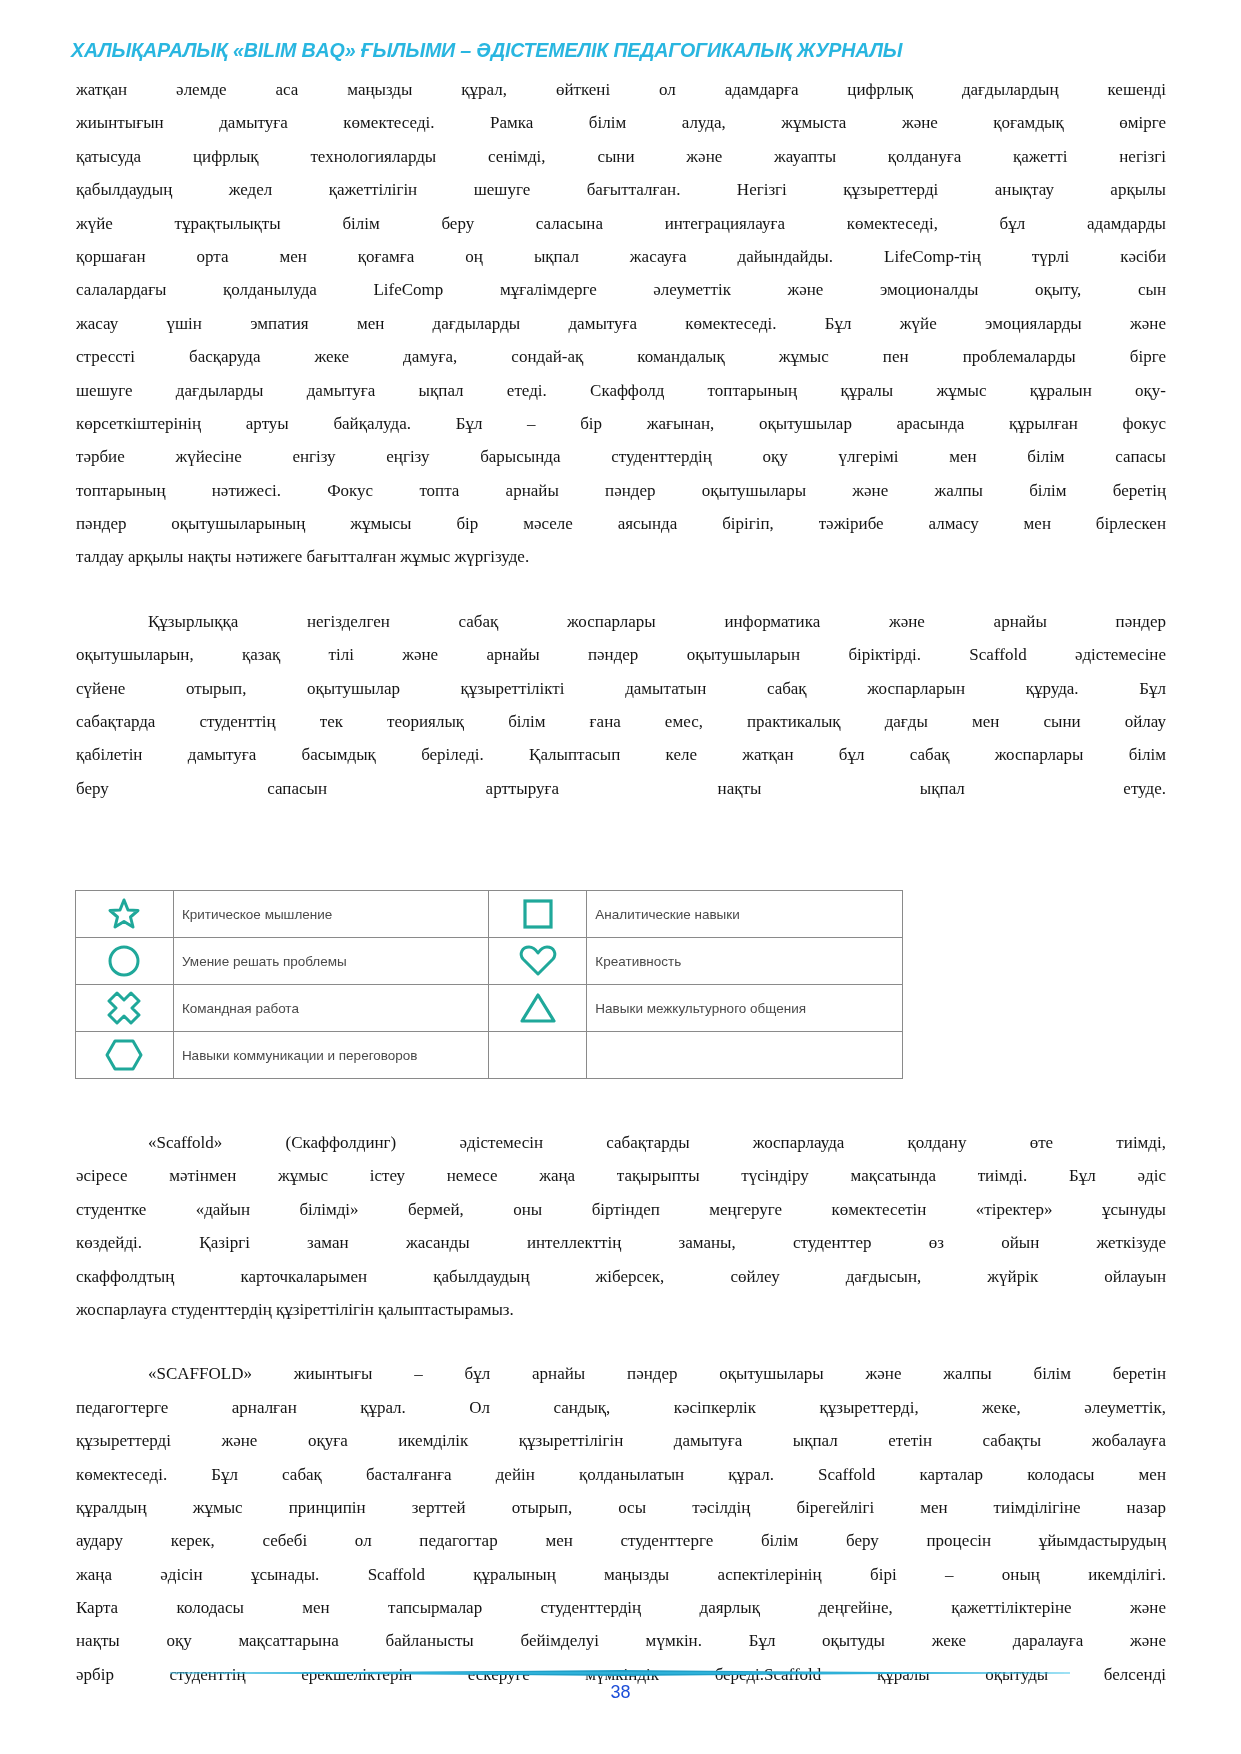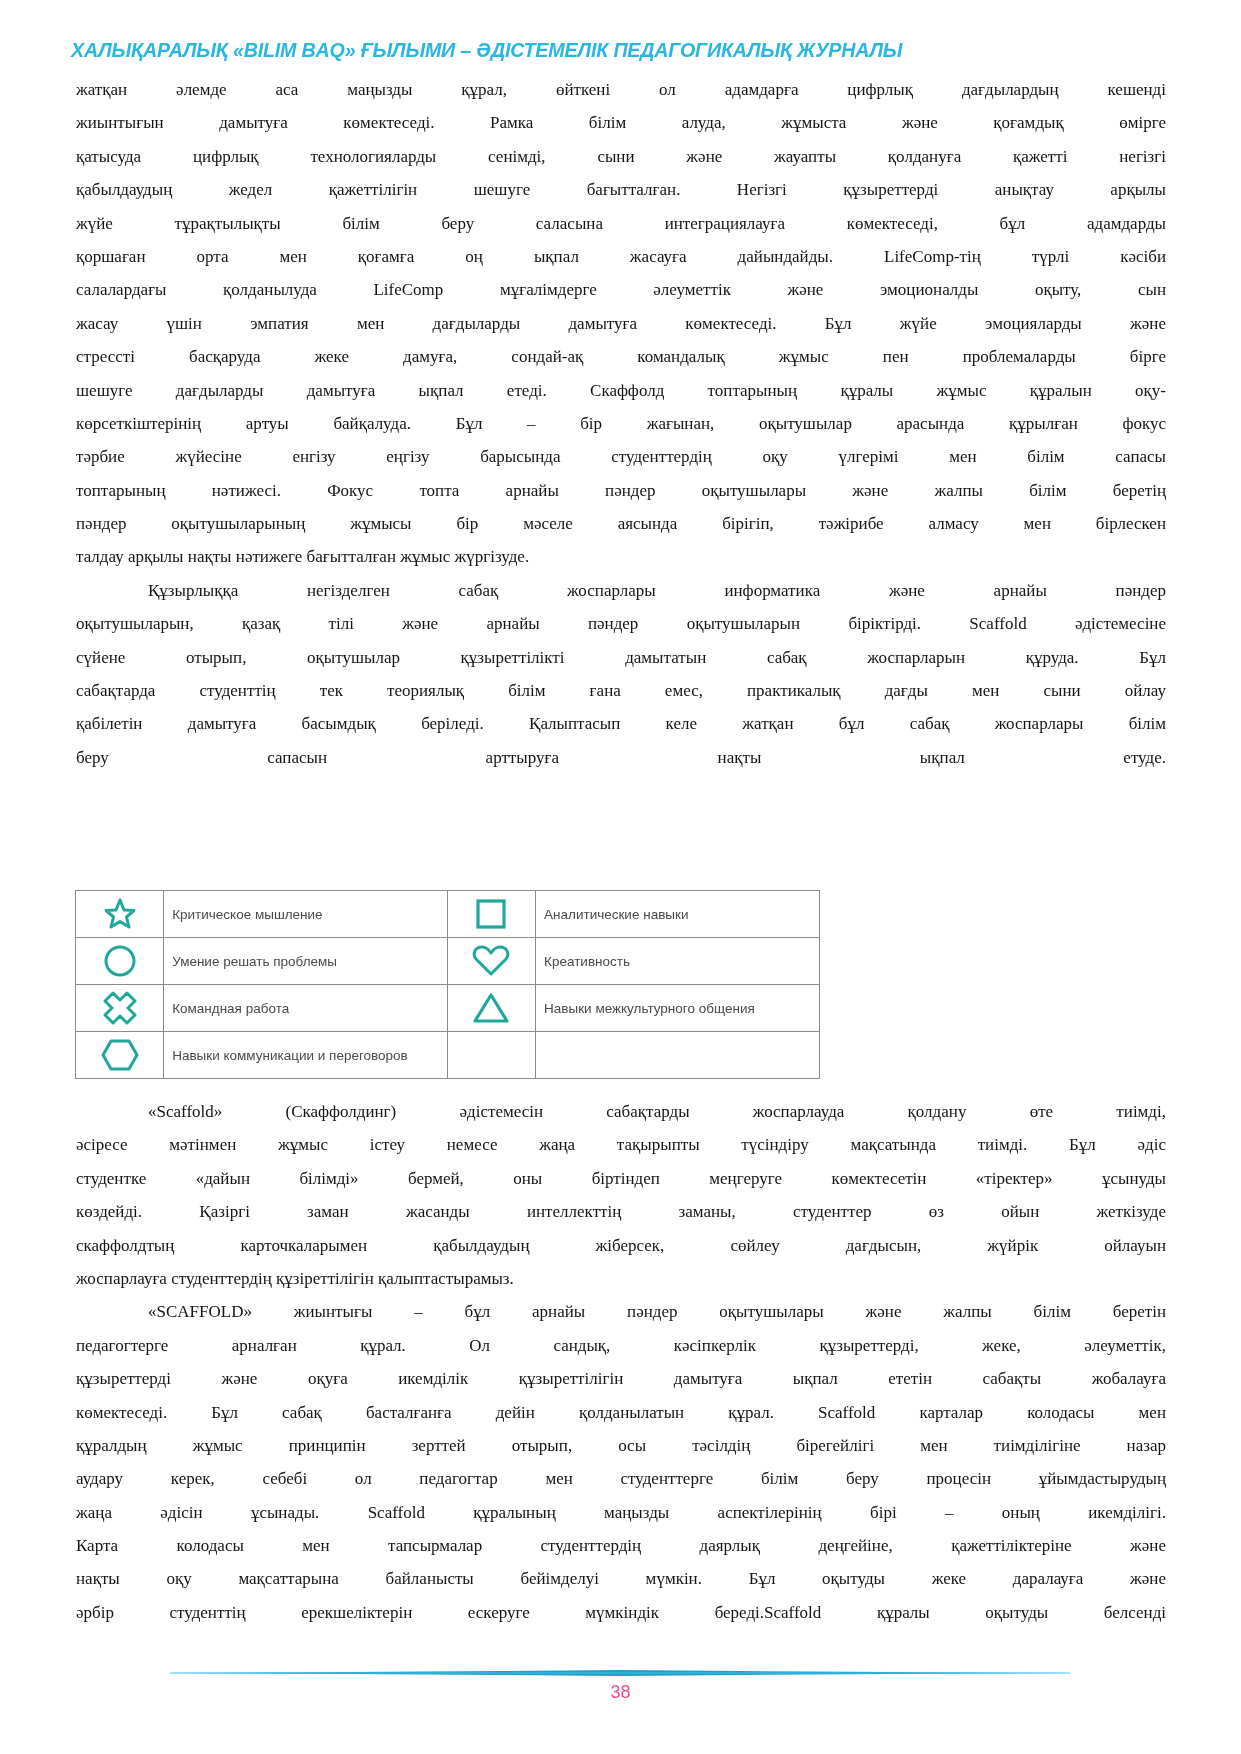--- a/index.html
+++ b/index.html
@@ -43,29 +43,30 @@
       text-align-last: justify;
       white-space: nowrap;
       height: 33.4px;
       overflow: hidden;
     }
     .body-block .line.last {
       text-align-last: left;
     }
     .body-block .line.indent {
       padding-left: 72px;
+      margin-top: 31px;
     }
     #block-1 { top: 73px; }
     #block-2 { top: 1095px; }
 
     .skills-table {
       position: absolute;
       left: 75px;
       top: 890px;
-      width: 745px;
+      width: 828px;
       height: 186px;
       border-collapse: collapse;
       font-family: "Liberation Sans", "DejaVu Sans", sans-serif;
       font-size: 13.5px;
       color: #4a4a4a;
     }
     .skills-table td {
       border: 1.5px solid #8a8a8a;
       vertical-align: middle;
       padding: 0;
@@ -95,21 +96,21 @@
       height: 8px;
     }
     .page-number {
       position: absolute;
       left: 0;
       width: 1241px;
       top: 1682px;
       text-align: center;
       font-family: "Liberation Sans", "DejaVu Sans", sans-serif;
       font-size: 18px;
-      color: #ec4899;
+      color: #1d4ed8;
     }
   </style>
 </head>
 <body>
 
 <div class="page-header">ХАЛЫҚАРАЛЫҚ «BILIM BAQ» ҒЫЛЫМИ – ӘДІСТЕМЕЛІК ПЕДАГОГИКАЛЫҚ ЖУРНАЛЫ</div>
 
 <div class="body-block" id="block-1">
   <span class="line">жатқан әлемде аса маңызды құрал, өйткені ол адамдарға цифрлық дағдылардың кешенді</span>
   <span class="line">жиынтығын дамытуға көмектеседі. Рамка білім алуда, жұмыста және қоғамдық өмірге</span>

